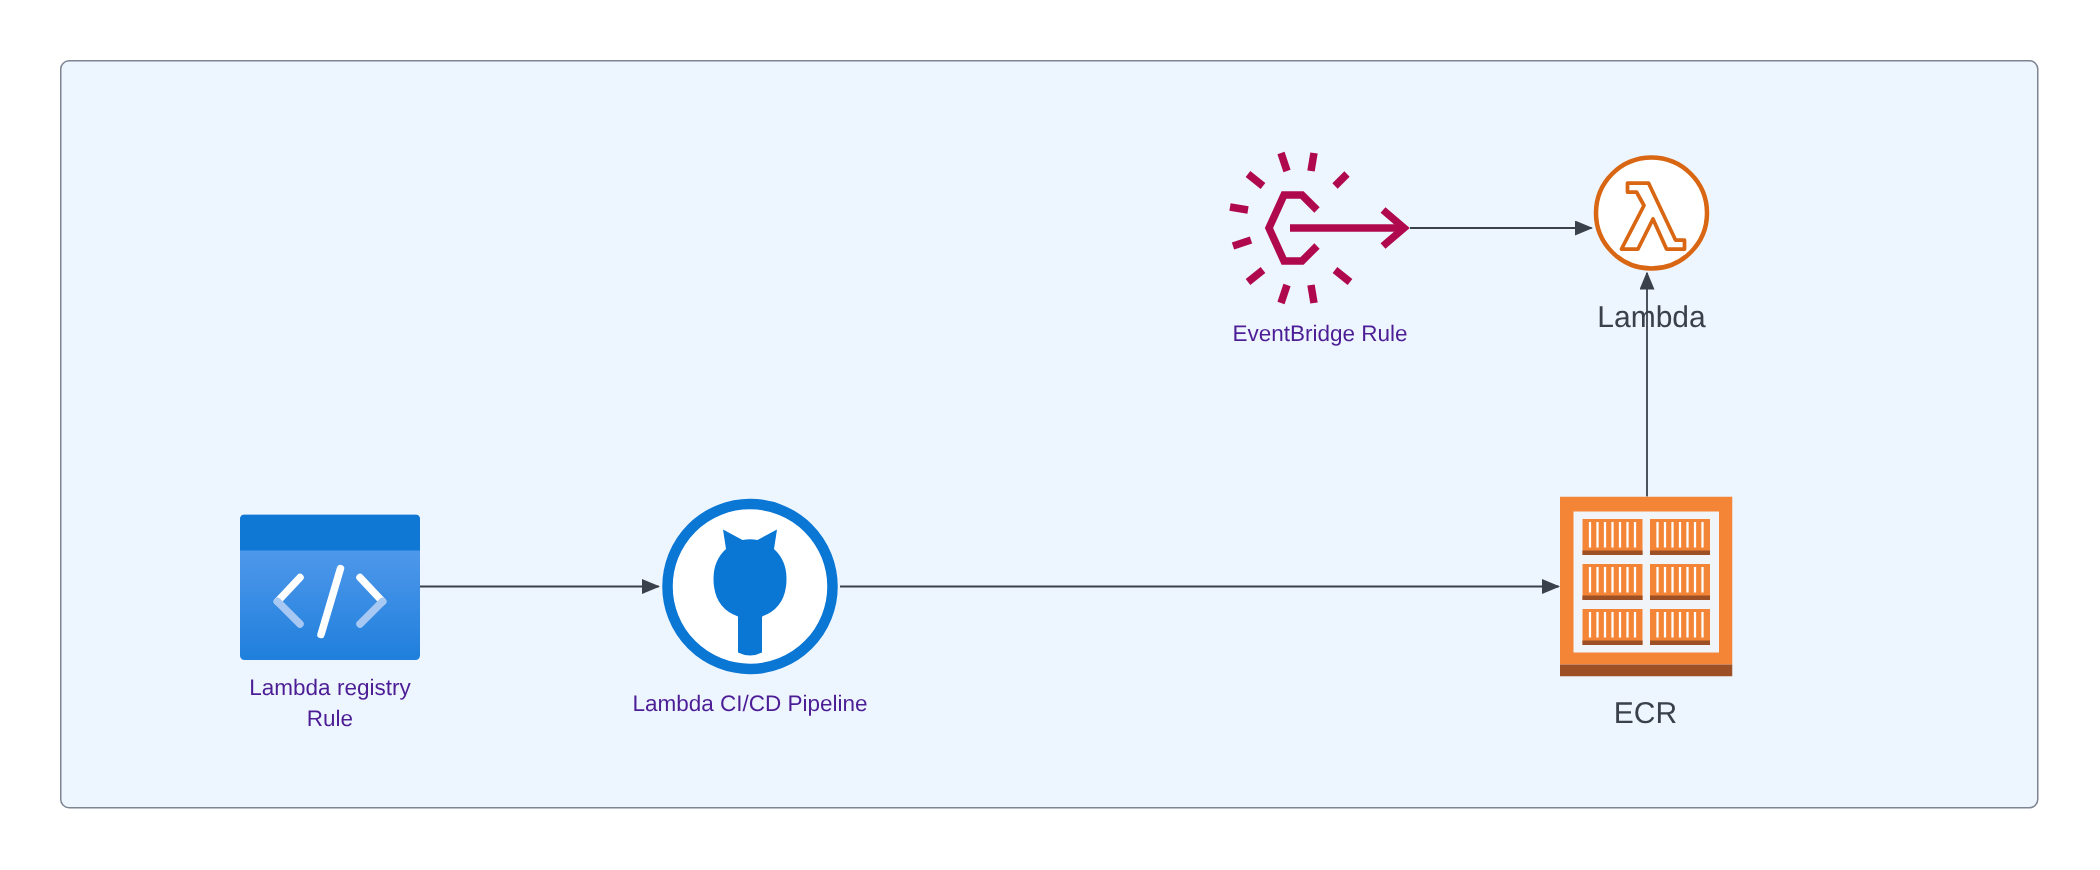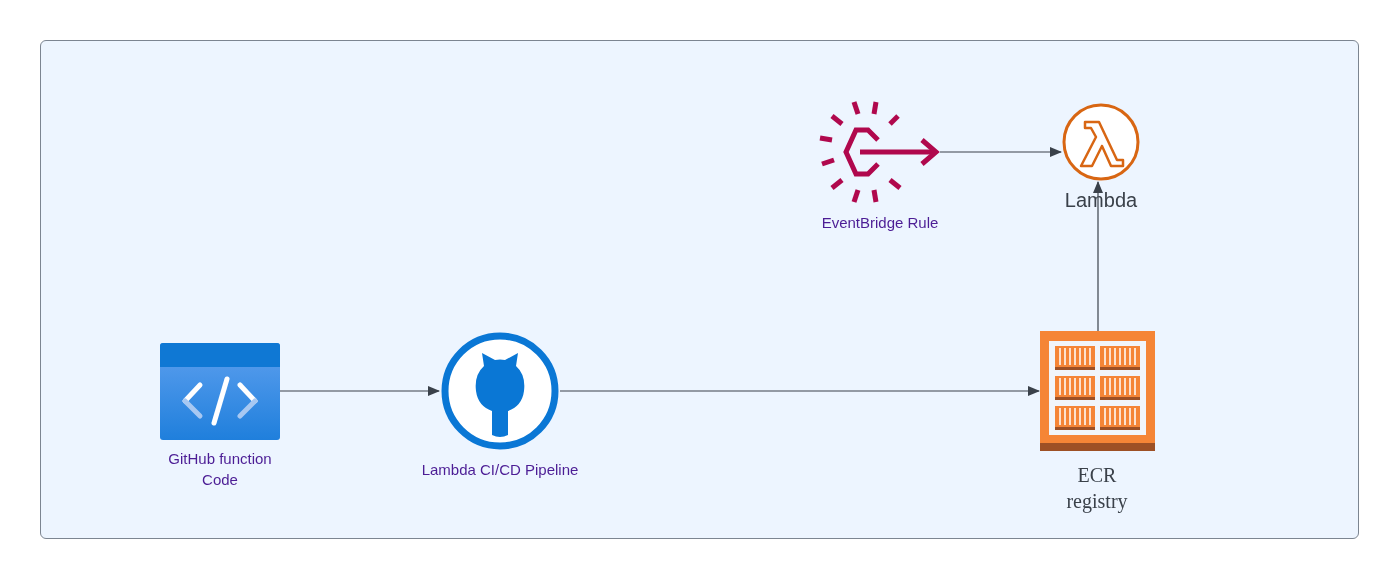--- a/index.html
+++ b/index.html
@@ -4,21 +4,21 @@
 <style>
   html, body { margin: 0; padding: 0; background: #ffffff; }
   body { width: 1400px; height: 580px; position: relative; overflow: hidden;
          font-family: "Liberation Sans", sans-serif; }
   .container { position: absolute; left: 40px; top: 40px; width: 1319px; height: 499px;
                background: #edf5ff; border: 1px solid #7c8591; border-radius: 6px; box-sizing: border-box; }
   svg.edges { position: absolute; left: 0; top: 0; width: 1400px; height: 580px; pointer-events: none; }
   .node { position: absolute; }
   .label { position: absolute; text-align: center; color: #4c1d95; white-space: nowrap; }
   .label.small { font-size: 15px; line-height: 21px; }
-  .label.big { font-size: 20px; line-height: 26px; color: #3a414a; }
+  .label.big { font-size: 20px; line-height: 26px; color: #3a414a; margin-top: 12px; }
 </style>
 </head>
 <body>
 
 <div class="container"></div>
 
 <svg class="edges" viewBox="0 0 1400 580">
   <defs>
     <marker id="arr" markerWidth="12" markerHeight="10" refX="11" refY="5" orient="auto" markerUnits="userSpaceOnUse">
       <path d="M0,0 L12,5 L0,10 Z" fill="#3a414a"></path>
@@ -41,22 +41,22 @@
     <rect x="0" y="0" width="120" height="97" rx="3" fill="url(#cg)"></rect>
     <path d="M3,0 H117 A3,3 0 0 1 120,3 V24 H0 V3 A3,3 0 0 1 3,0 Z" fill="#0f78d4"></path>
     <path d="M40,42 L25,58" stroke="#ffffff" stroke-width="5" stroke-linecap="round"></path>
     <path d="M25,58 L40,73" stroke="#a7c8f2" stroke-width="5" stroke-linecap="round"></path>
     <path d="M80,42 L95,58" stroke="#ffffff" stroke-width="5" stroke-linecap="round"></path>
     <path d="M95,58 L80,73" stroke="#a7c8f2" stroke-width="5" stroke-linecap="round"></path>
     <path d="M67,36 L54,80" stroke="#ffffff" stroke-width="5" stroke-linecap="round"></path>
   </svg>
 </div>
 <div class="label small" style="left:120px; top:448px; width:200px;">
-  <div>GitHub function</div>
-  <div>Code</div>
+  <div>Lambda registry</div>
+  <div>Rule</div>
 </div>
 
 <div class="node" style="left:440px; top:331px; width:120px; height:120px;">
   <svg width="120" height="120" viewBox="0 0 120 120">
     <circle cx="60" cy="60" r="55" fill="#ffffff" stroke="#0a77d5" stroke-width="7"></circle>
     <path d="M44,35 L42,22 L55,29 Q60,28 65,29 L78,22 L76,35 Q86,44 84,60 Q82,75 68,80 L68,104 Q60,108 52,104 L52,80 Q38,75 36,60 Q34,44 44,35 Z" fill="#0a77d5"></path>
   </svg>
 </div>
 <div class="label small" style="left:400px; top:459px; width:200px;">Lambda CI/CD Pipeline</div>
 
@@ -84,23 +84,22 @@
     <g stroke="#ffffff" stroke-width="1.5">
       <path d="M20,17V34M25,17V34M30,17V34M35,17V34M40,17V34M45,17V34M50,17V34"></path>
       <path d="M65,17V34M70,17V34M75,17V34M80,17V34M85,17V34M90,17V34M95,17V34"></path>
       <path d="M20,47V64M25,47V64M30,47V64M35,47V64M40,47V64M45,47V64M50,47V64"></path>
       <path d="M65,47V64M70,47V64M75,47V64M80,47V64M85,47V64M90,47V64M95,47V64"></path>
       <path d="M20,77V94M25,77V94M30,77V94M35,77V94M40,77V94M45,77V94M50,77V94"></path>
       <path d="M65,77V94M70,77V94M75,77V94M80,77V94M85,77V94M90,77V94M95,77V94"></path>
     </g>
   </svg>
 </div>
-<div class="label big" style="left:1017px; top:462px; width:160px;font-family:Liberation Serif, serif;">
+<div class="label big" style="left:1017px; top:451px; width:160px;">
   <div>ECR</div>
-  <div>registry</div>
 </div>
 
 <div class="node" style="left:818px; top:100px; width:124px; height:104px;">
   <svg width="124" height="104" viewBox="0 0 124 104">
     <g stroke="#b0084d" stroke-width="5" stroke-linecap="butt" fill="none">
       <path d="M36,2 L40,14"></path>
       <path d="M58,2 L56,14"></path>
       <path d="M14,16 L24,24"></path>
       <path d="M80,16 L72,24"></path>
       <path d="M2,38 L14,40"></path>

